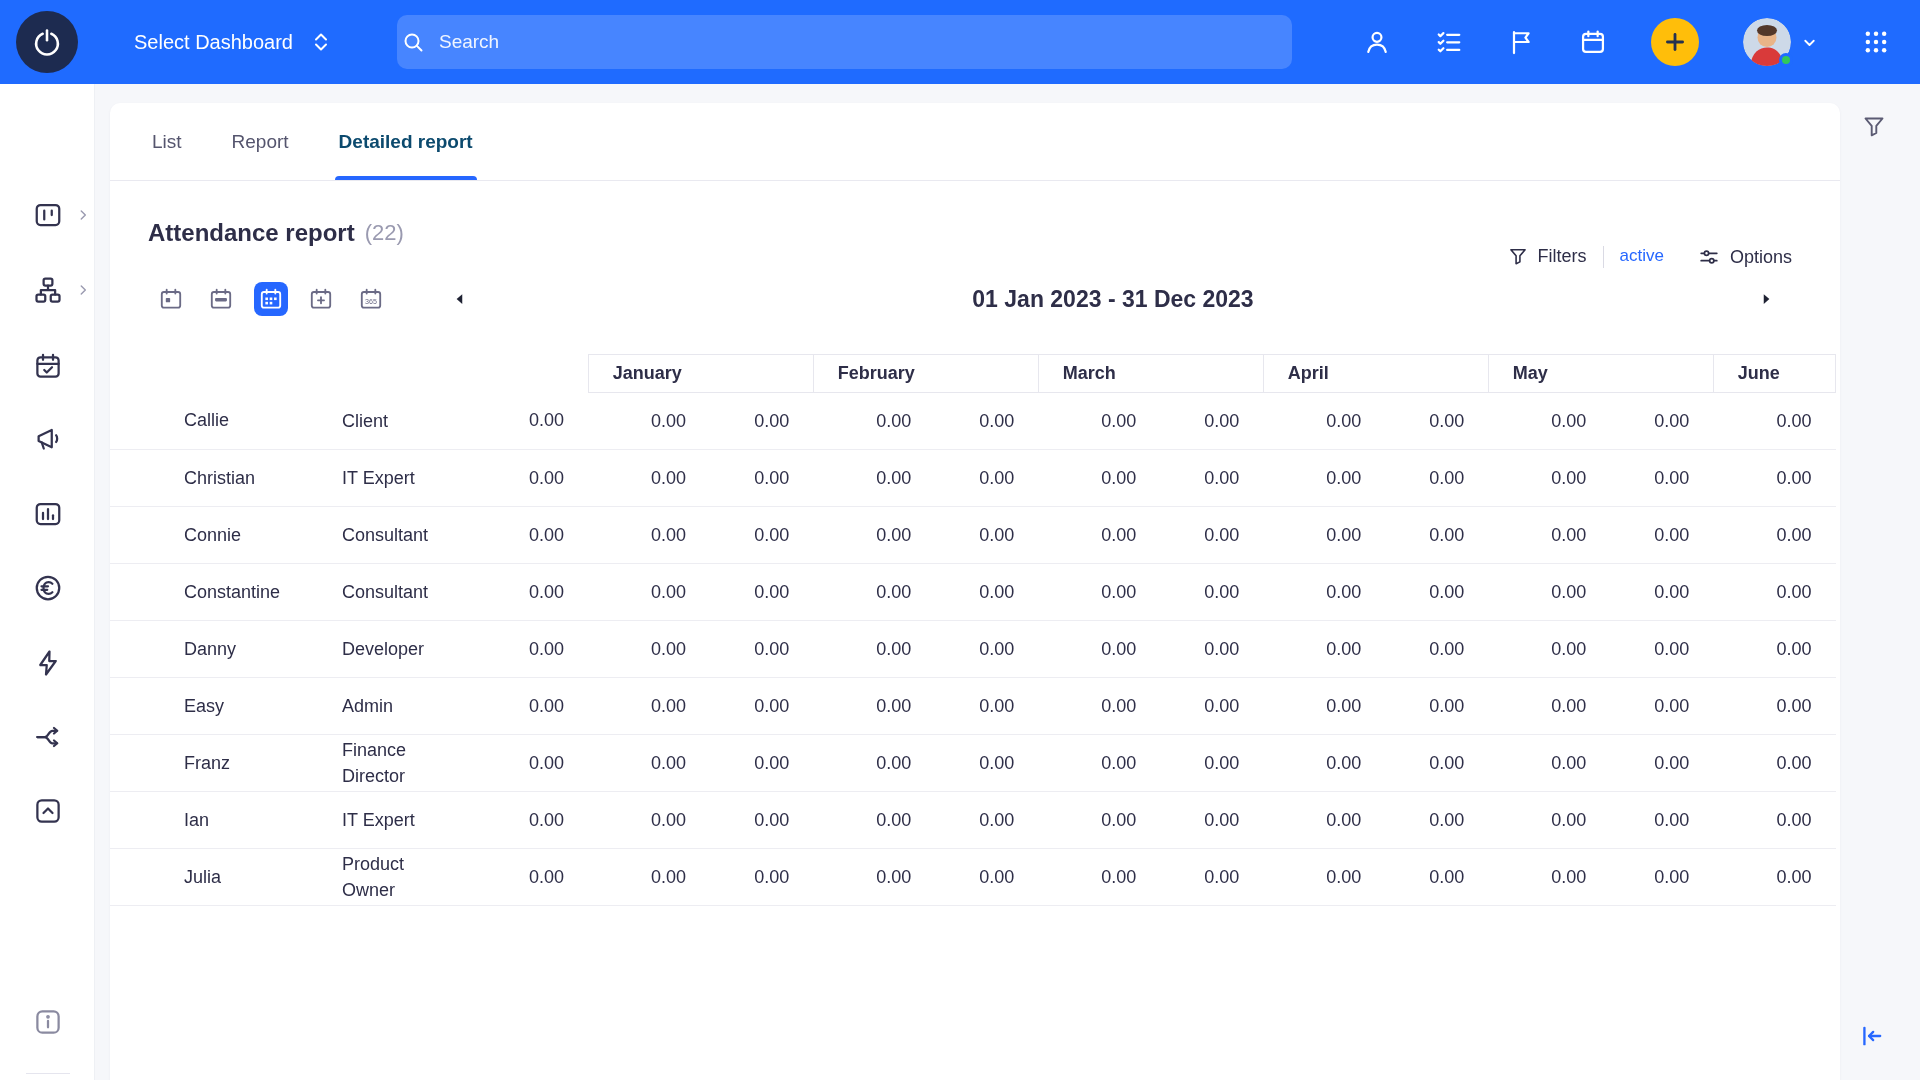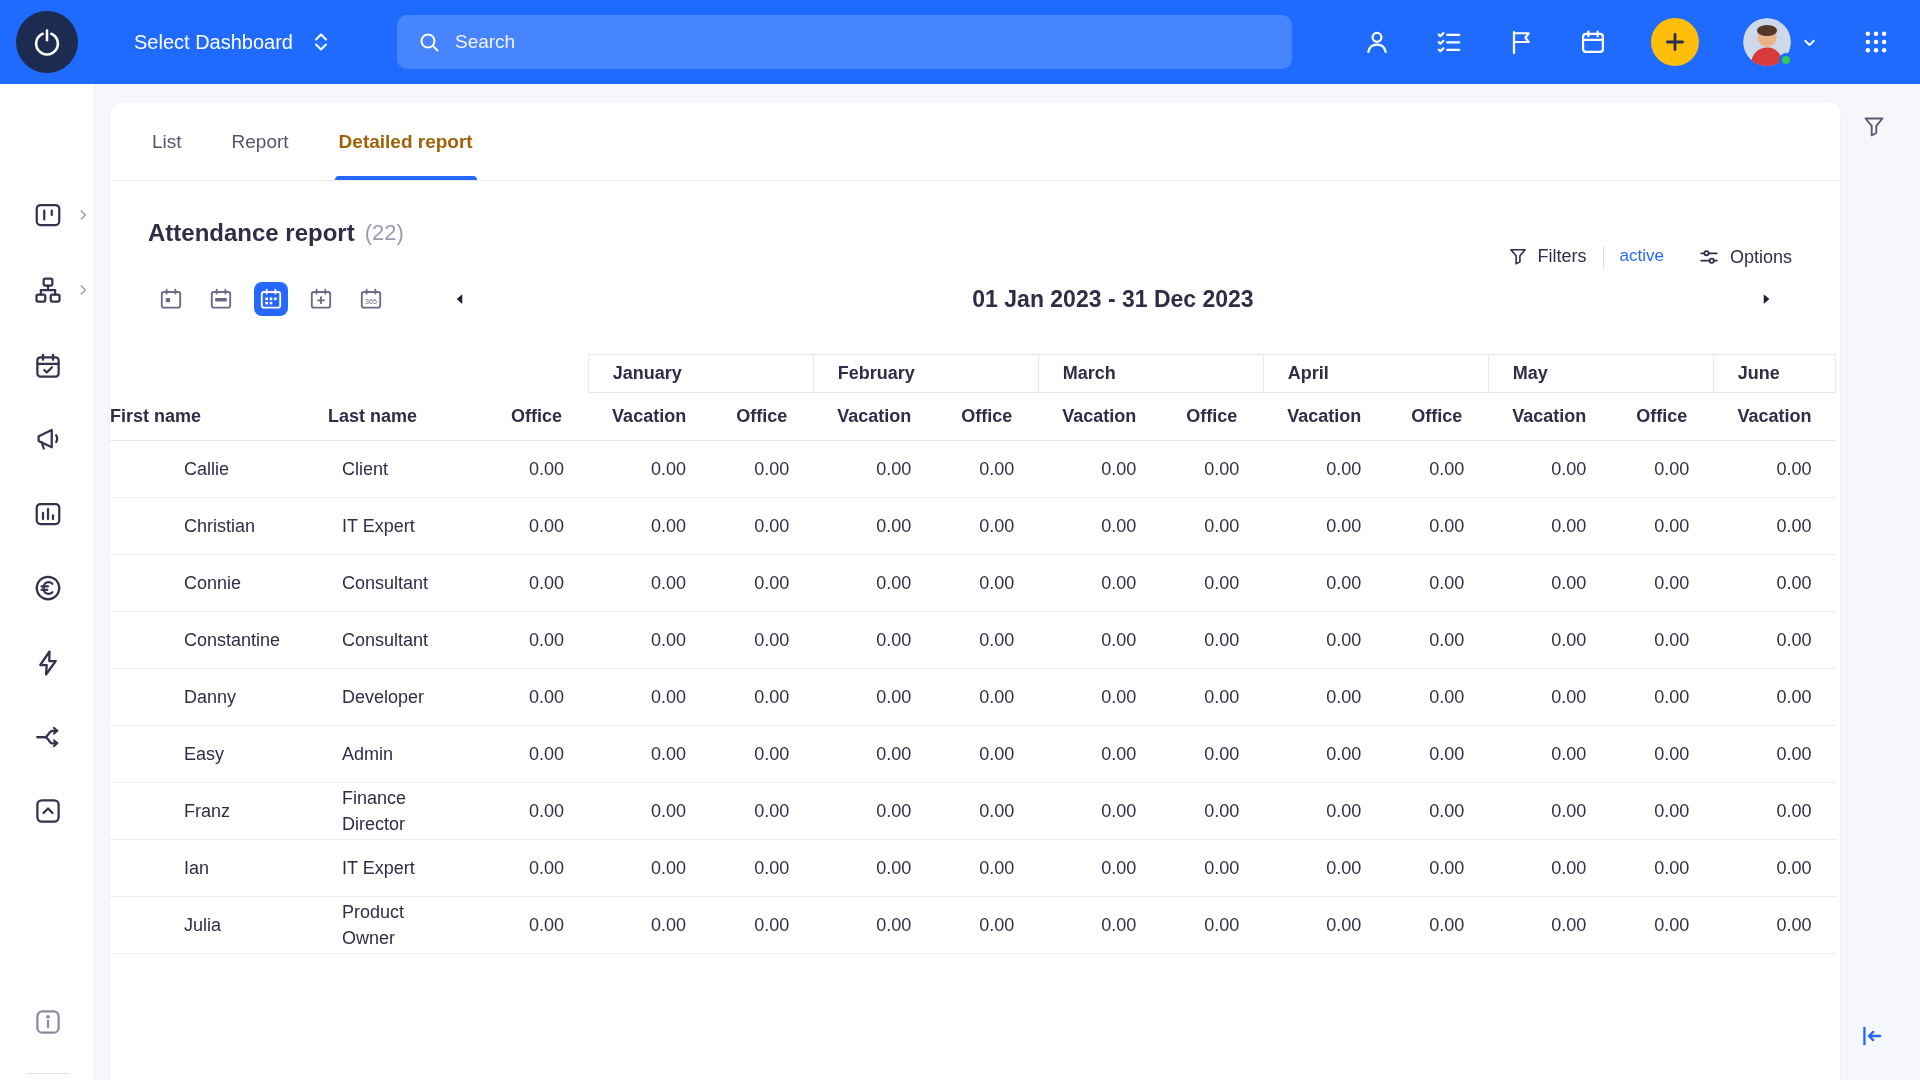--- a/index.html
+++ b/index.html
@@ -7,21 +7,21 @@
               font-family:"Liberation Sans", sans-serif; color:#2e2e48; }
 
   
   .topbar { position:absolute; top:0; left:0; width:1920px; height:84px; background:#1f6bff;
             display:flex; align-items:center; z-index:20; }
   .logo-wrap { margin-left:16px; width:62px; height:62px; border-radius:50%;
                background:#1d2b50; display:flex; align-items:center; justify-content:center; cursor:pointer; }
   .dash-select { display:flex; align-items:center; gap:18px; margin-left:56px; cursor:pointer; }
   .dash-select span { color:#fff; font-size:20px; }
   .searchbar { margin-left:66px; width:895px; height:54px; border-radius:10px;
-               background:rgba(255,255,255,0.18); display:flex; align-items:center; padding:0 20px; }
+               background:rgba(255,255,255,0.18); display:flex; align-items:center; padding:0 4px; }
   .searchbar input { flex:1; margin-left:14px; background:transparent; border:none; outline:none;
                      color:#fff; font-size:19px; font-family:"Liberation Sans",sans-serif; }
   .searchbar input::placeholder { color:rgba(255,255,255,0.92); }
   .top-right { margin-left:auto; margin-right:30px; display:flex; align-items:center; gap:44px; }
   .tbicon { width:28px; height:28px; cursor:pointer; display:block; }
   .plus-btn { width:48px; height:48px; border-radius:50%; background:#ffbe0a; border:none;
               display:flex; align-items:center; justify-content:center; cursor:pointer; }
   .avatar-group { display:flex; align-items:center; gap:10px; cursor:pointer; }
   .avatar { position:relative; width:48px; height:48px; }
   .avatar svg { border-radius:50%; display:block; }
@@ -37,21 +37,21 @@
 
   
   .main-bg { position:absolute; top:84px; left:95px; right:0; bottom:0; background:#f6f7fa; }
   .card { position:absolute; top:19px; left:15px; width:1730px; height:977px; background:#fff;
           border-radius:10px 10px 0 0; box-shadow:0 1px 3px rgba(30,40,90,0.05); overflow:hidden; }
 
   .tabbar { height:78px; border-bottom:1px solid #e9e9f0; display:flex; align-items:center;
             gap:42px; padding-left:38px; }
   .tab { position:relative; height:100%; display:flex; align-items:center; padding:0 4px;
          font-size:19px; color:#55556e; cursor:pointer; }
-  .tab.active { color:#a16207; font-weight:700; }
+  .tab.active { color:#0c4a6e; font-weight:700; }
   .tab.active::after { content:""; position:absolute; left:0; right:0; bottom:0; height:4px;
                        background:#2667ff; border-radius:4px 4px 0 0; }
 
   .title-row { margin-top:24px; padding:0 48px 0 38px; display:flex; align-items:center; height:56px; }
   .page-title { font-size:24px; font-weight:700; color:#2e2e48; }
   .title-count { font-size:22px; color:#9a9ab0; margin-left:10px; }
   .title-actions { margin-left:auto; display:flex; align-items:flex-start;margin-top:48px; }
   .act-label { font-size:18px; font-weight:500; color:#2e2e48; margin-left:10px; cursor:pointer; }
   .v-divider { width:1px; height:22px; background:#dadae4; margin:0 16px; }
   .active-link { font-size:17px; color:#2667ff; font-weight:500; cursor:pointer; }
@@ -355,36 +355,20 @@
         <thead>
             <tr>
               <th colspan="3" class="corner"></th>
               <th colspan="2" class="month">January</th>
               <th colspan="2" class="month">February</th>
               <th colspan="2" class="month">March</th>
               <th colspan="2" class="month">April</th>
               <th colspan="2" class="month">May</th>
               <th colspan="1" class="month">June</th>
             </tr>
-            <tr class="sub">
-              <th class="nh0">First name</th>
-              <th class="nh1">Last name</th>
-              <th class="vh">Office</th>
-              <th class="vh">Vacation</th>
-              <th class="vh">Office</th>
-              <th class="vh">Vacation</th>
-              <th class="vh">Office</th>
-              <th class="vh">Vacation</th>
-              <th class="vh">Office</th>
-              <th class="vh">Vacation</th>
-              <th class="vh">Office</th>
-              <th class="vh">Vacation</th>
-              <th class="vh">Office</th>
-              <th class="vh">Vacation</th>
-            </tr>
           </thead>
         <tbody>
             <tr>
               <td class="first">Callie</td>
               <td class="last">Client</td>
               <td class="val">0.00</td>
               <td class="val">0.00</td>
               <td class="val">0.00</td>
               <td class="val">0.00</td>
               <td class="val">0.00</td>

